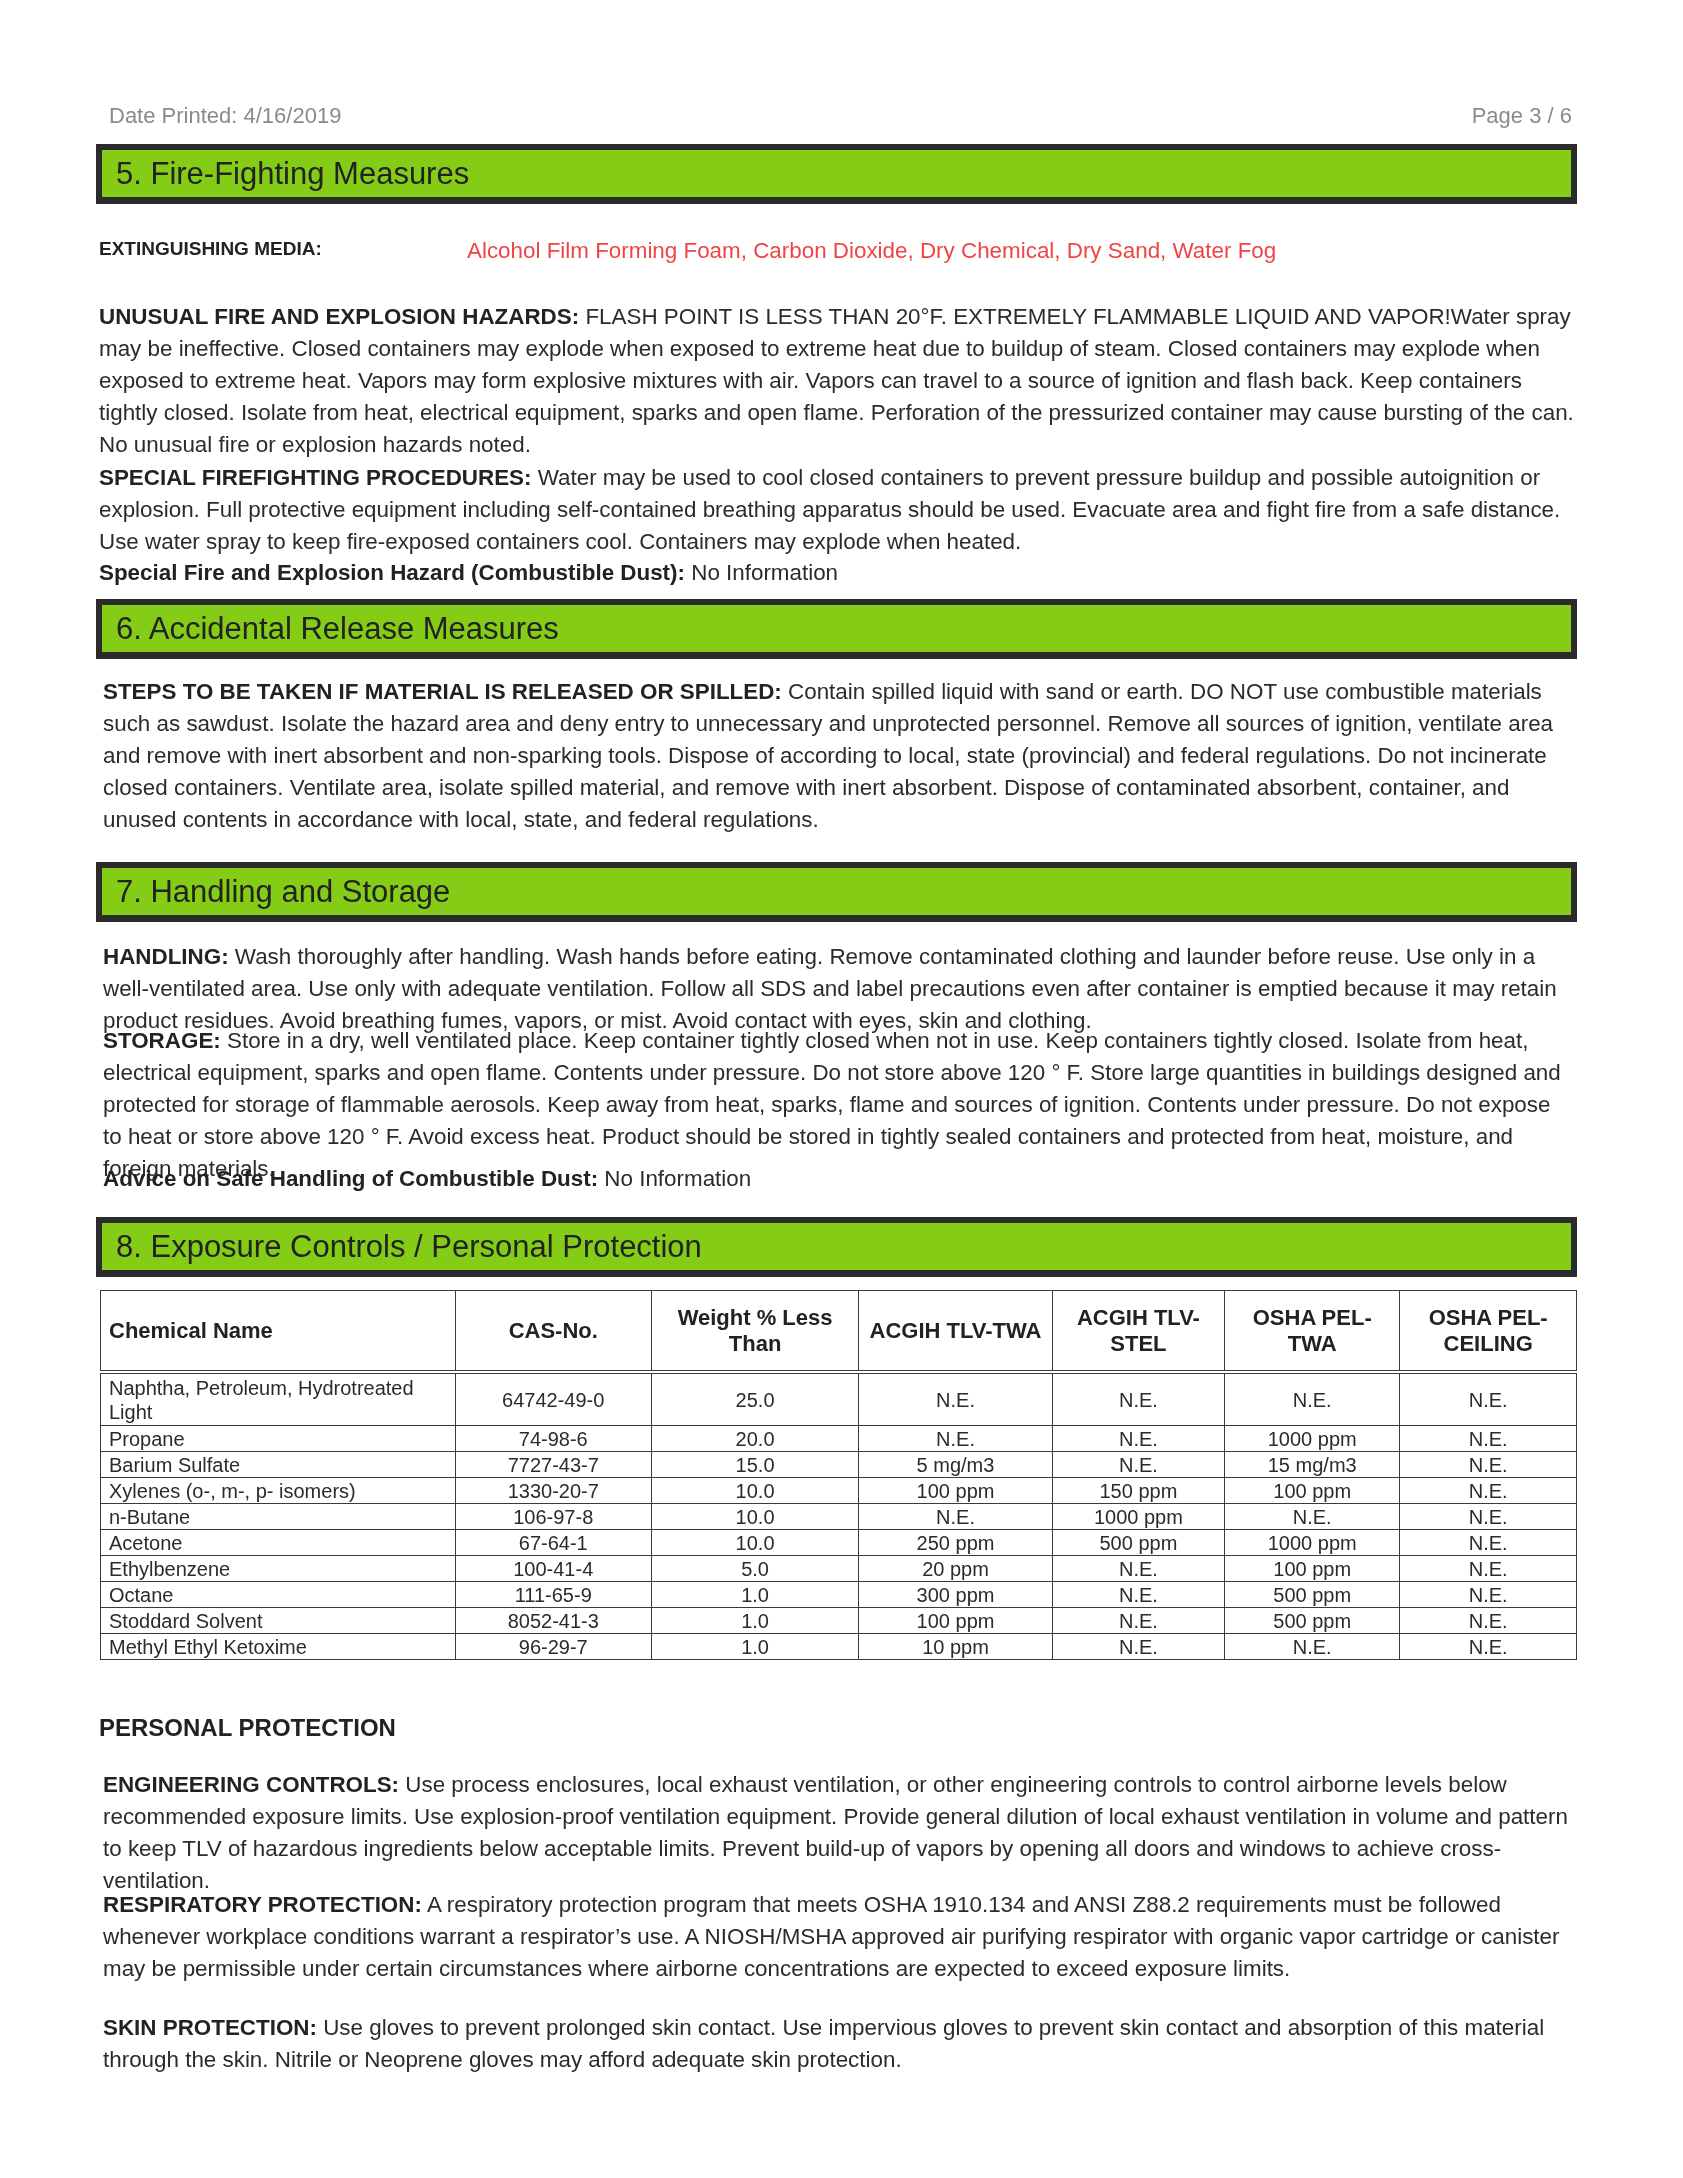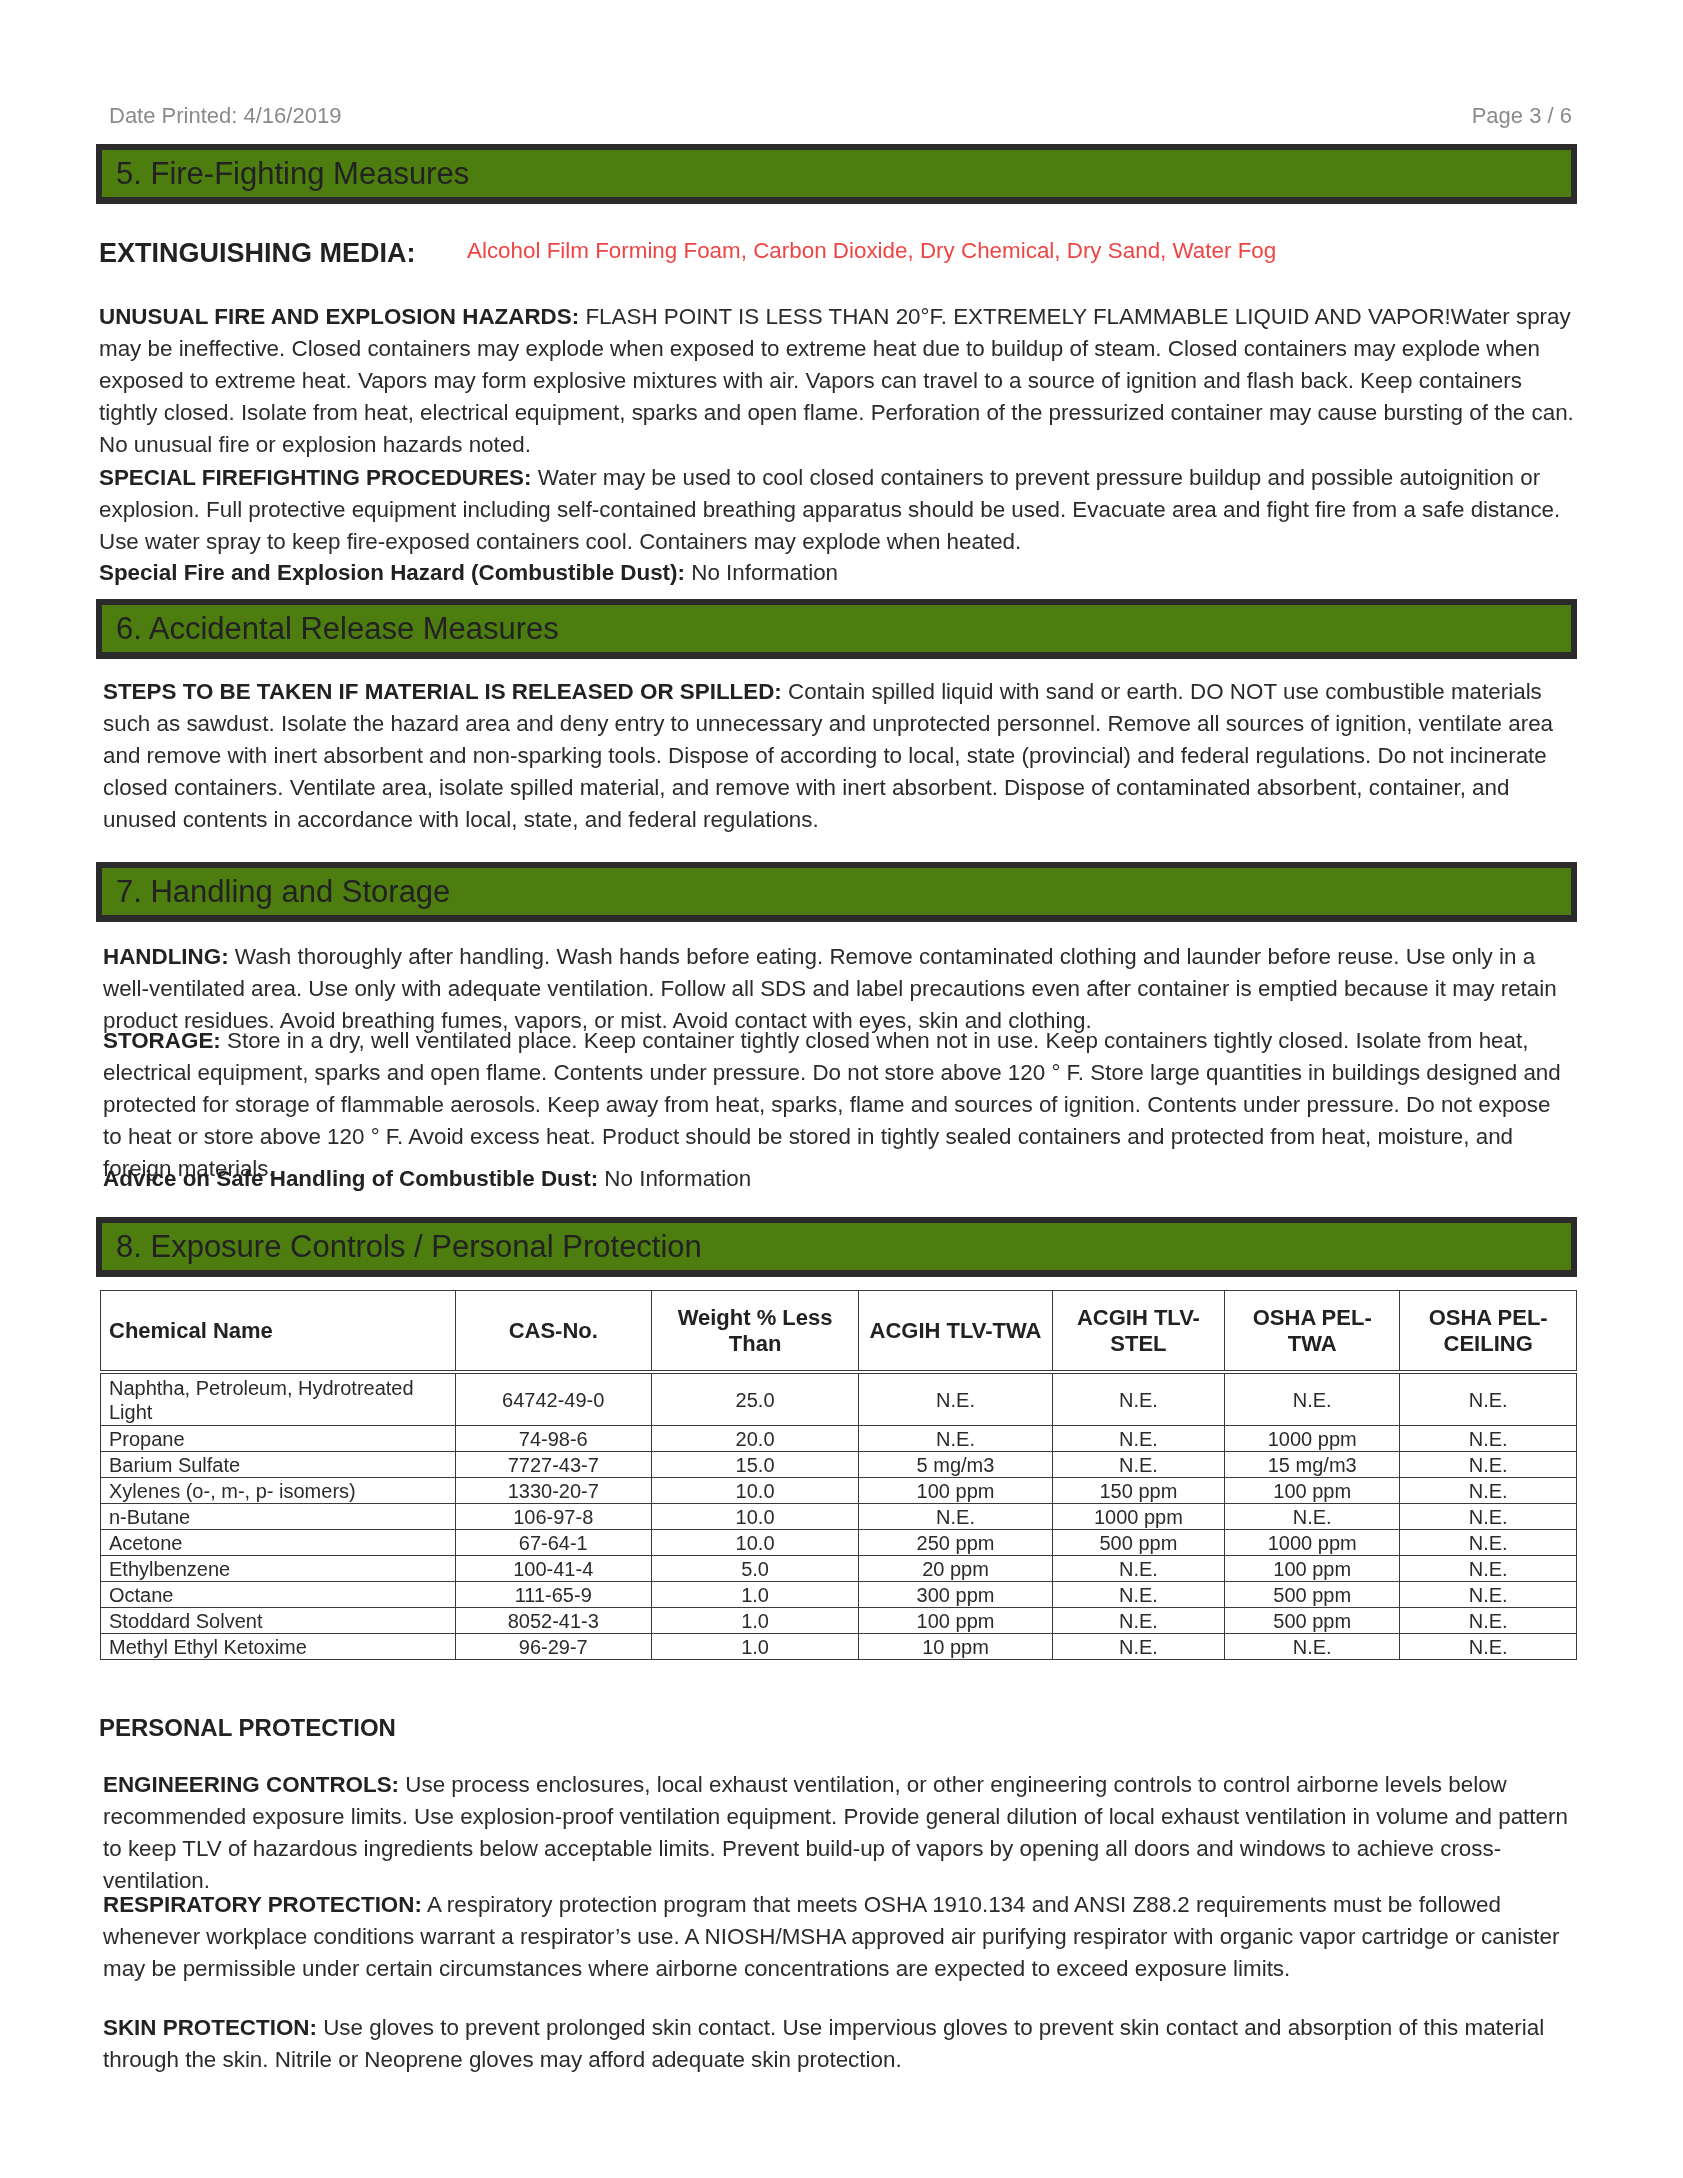--- a/index.html
+++ b/index.html
@@ -3,26 +3,26 @@
 <meta charset="utf-8">
 <style>
   html, body { margin:0; padding:0; background:#ffffff; }
   body { width:1683px; height:2178px; position:relative; overflow:hidden;
          font-family:"Liberation Sans", sans-serif; color:#2b2b2b; }
   .abs { position:absolute; }
   .hdr-meta { font-size:22px; color:#8a8a8a; top:103px; }
   #date-printed { left:109px; }
   #page-num { right:111px; text-align:right; }
   .sec-box { position:absolute; left:96px; width:1469px; height:47px;
-             border:6px solid #2b2b2b; border-bottom-width:7px; background:#4d7c0f; }
+             border:6px solid #2b2b2b; border-bottom-width:7px; background:#84cc16; }
   .sec-title { position:absolute; left:14px; top:6px; font-size:31px; color:#222; white-space:nowrap; }
   .para { position:absolute; left:99px; width:1475px; font-size:22.4px; line-height:32px;
           color:#2b2b2b; white-space:normal; }
   .lbl { font-weight:bold; color:#222; }
-  .ext-label { position:absolute; left:99px; top:238px; font-size:27px; font-weight:bold; color:#222; }
+  .ext-label { position:absolute; left:99px; top:238px; font-size:19px; font-weight:bold; color:#222; }
   .ext-value { position:absolute; left:467px; top:238px; font-size:22.4px; color:#ef4444; }
   table.exp { position:absolute; left:100px; top:1290px; width:1477px; border-collapse:collapse;
               font-size:20px; color:#2b2b2b;border-radius:28px; }
   table.exp td, table.exp th { border:1.5px solid #3a3a3a; padding:0 6px; text-align:center; line-height:24px; }
   table.exp th { height:79px; font-weight:bold; font-size:22px; line-height:26px; color:#222;
                  border-bottom:4px double #3a3a3a; }
   table.exp th.c0, table.exp td.c0 { text-align:left; padding-left:8px; }
   table.exp td { height:25px; padding-top:0; padding-bottom:0; }
   table.exp tr.first td { height:51px; }
   .pp-title { position:absolute; left:99px; top:1714px; font-size:24px; font-weight:bold; color:#222; }

